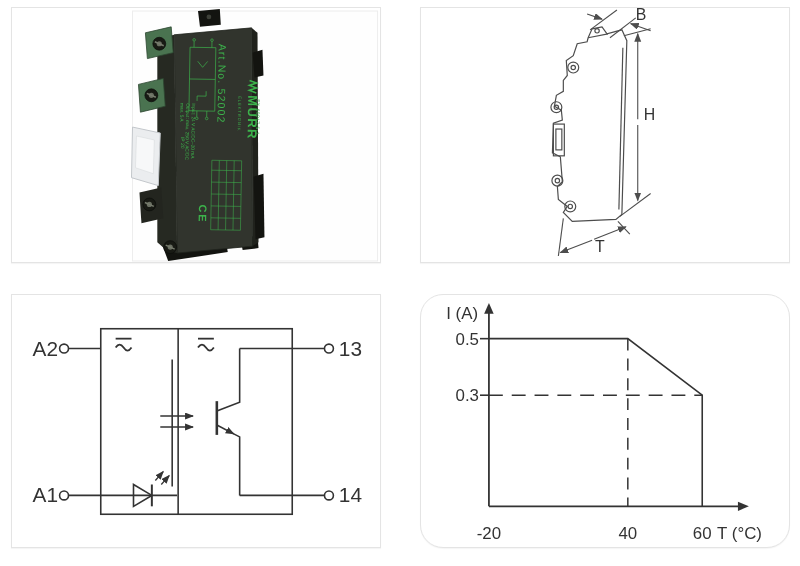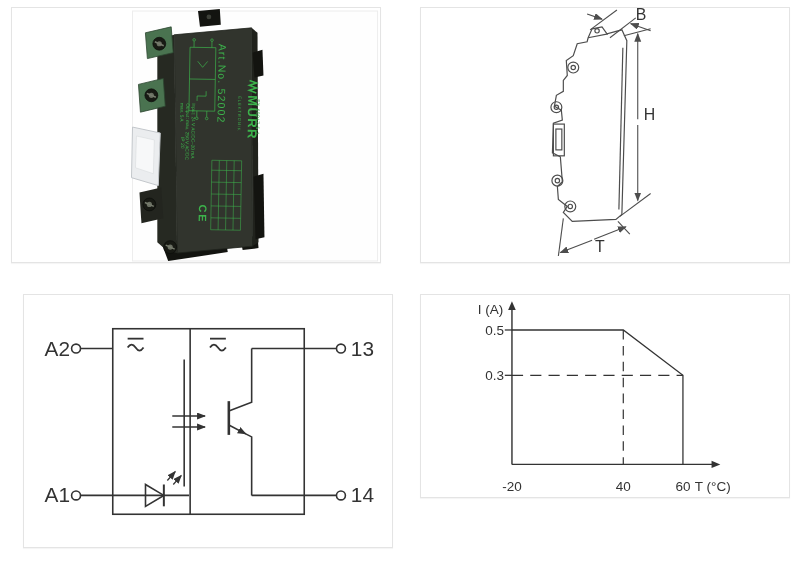--- a/index.html
+++ b/index.html
@@ -2,22 +2,22 @@
 <html><head>
 <meta charset="utf-8">
 <style>
   html,body{margin:0;padding:0;background:#fff;}
   .page{position:relative;width:800px;height:566px;background:#fff;
         font-family:"Liberation Sans",sans-serif;overflow:hidden;}
   .panel{position:absolute;margin:0;background:#fff;border:1px solid #e4e4e4;
          box-sizing:border-box;box-shadow:0 1px 1px rgba(0,0,0,0.04);}
   #panel-photo  {left:11px; top:7px;   width:370px;height:256px;}
   #panel-dim    {left:420px;top:7px;   width:370px;height:256px;}
-  #panel-circuit{left:11px; top:294px; width:370px;height:254px;margin-left:12px;}
-  #panel-chart  {left:420px;top:294px; width:370px;height:204px;}
+  #panel-circuit{left:11px; top:294px; width:370px;height:254px;}
+  #panel-chart  {left:420px;top:294px; width:370px;height:254px;border-radius:23px;}
   .panel svg{display:block;width:100%;height:100%;}
   text{font-family:"Liberation Sans",sans-serif;}
 </style>
 </head>
 <body>
 
 <div class="page">
 
   <figure class="panel" id="panel-photo">
     <svg viewBox="0 0 370 256">

